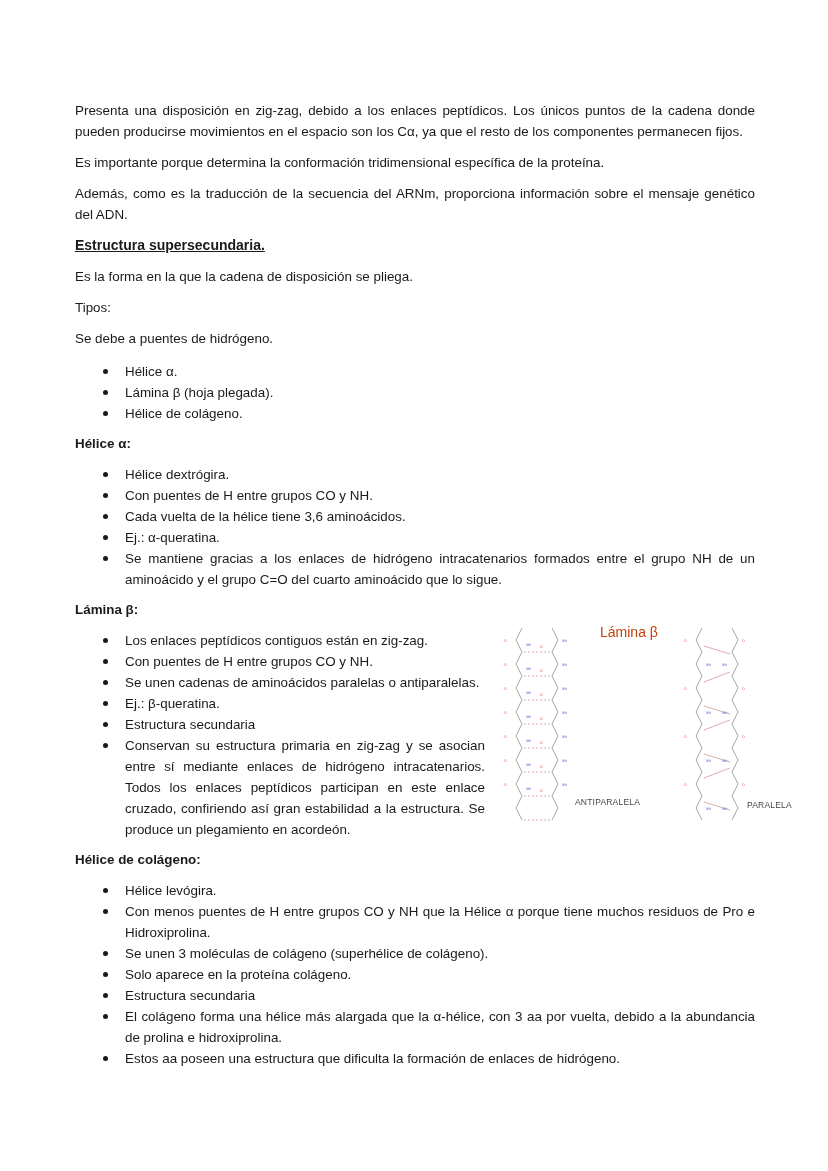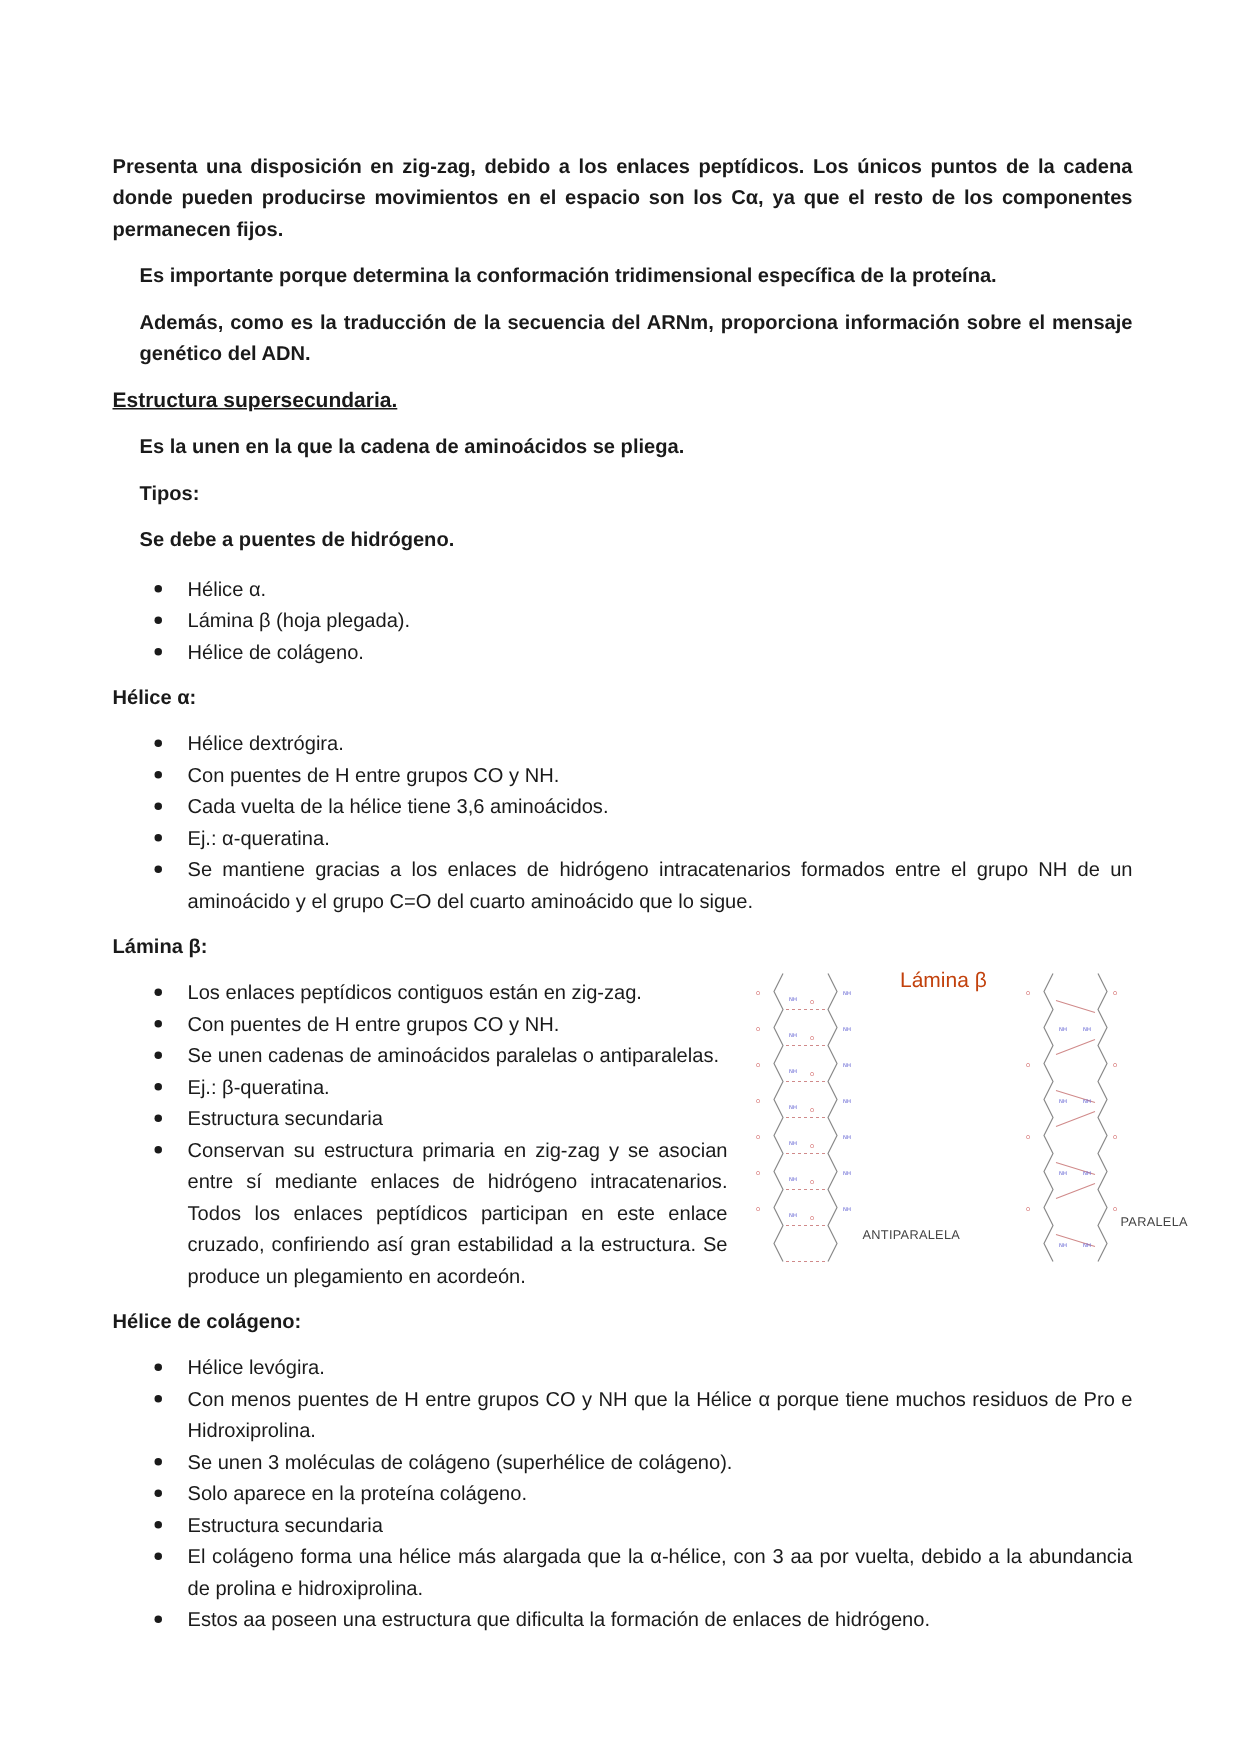--- a/index.html
+++ b/index.html
@@ -2,22 +2,22 @@
 <html><head>
 <meta charset="utf-8">
 <style>
   html, body { margin: 0; padding: 0; background: #ffffff; }
   body {
     width: 828px; height: 1171px; position: relative; overflow: hidden;
     font-family: "Liberation Sans", "DejaVu Sans", sans-serif;
     color: #1a1a1a; font-size: 13.4px;
   }
   .page { position: absolute; left: 75px; top: 100px; width: 680px; }
-  p { margin: 0; line-height: 21px; text-align: justify; font-weight: bold; }
-  .gap { margin-top: 10px; margin-left: 18px; }
+  p { margin: 0; line-height: 21px; text-align: justify; }
+  .gap { margin-top: 10px; }
   .heading-u { font-weight: bold; text-decoration: underline; font-size: 14px; margin-top: 10px; }
   .heading-b { font-weight: bold; margin-top: 9px; }
   ul { list-style: none; margin: 0; padding: 0; }
   ul li { position: relative; padding-left: 50px; line-height: 21px; text-align: justify; }
   ul li::before {
     content: ""; position: absolute; left: 28px; top: 8px;
     width: 5px; height: 5px; border-radius: 50%; background: #1a1a1a;
   }
   .list-tight { margin-top: 12px; }
   .list-spaced { margin-top: 10px; }
@@ -29,21 +29,21 @@
 </head>
 <body>
 
 <div class="page">
 
   <p>Presenta una disposición en zig-zag, debido a los enlaces peptídicos. Los únicos puntos de la cadena donde pueden producirse movimientos en el espacio son los Cα, ya que el resto de los componentes permanecen fijos.</p>
   <p class="gap">Es importante porque determina la conformación tridimensional específica de la proteína.</p>
   <p class="gap">Además, como es la traducción de la secuencia del ARNm, proporciona información sobre el mensaje genético del ADN.</p>
 
   <p class="heading-u">Estructura supersecundaria.</p>
-  <p class="gap">Es la unen en la que la cadena de aminoácidos se pliega.</p>
+  <p class="gap">Es la forma en la que la cadena de disposición se pliega.</p>
   <p class="gap">Tipos:</p>
   <p class="gap">Se debe a puentes de hidrógeno.</p>
   <ul class="list-tight">
     <li>Hélice α.</li>
     <li>Lámina β (hoja plegada).</li>
     <li>Hélice de colágeno.</li>
   </ul>
 
   <p class="heading-b">Hélice α:</p>
   <ul class="list-spaced">
@@ -141,21 +141,21 @@
           <text x="242" y="70" fill="#d06060">O</text>
             <text x="222" y="94" fill="#5a5ad0">NH</text>
           <text x="242" y="118" fill="#d06060">O</text>
             <text x="222" y="142" fill="#5a5ad0">NH</text>
           <text x="242" y="166" fill="#d06060">O</text>
             <text x="222" y="190" fill="#5a5ad0">NH</text>
         </g>
       </svg>
       <span class="fig-title">Lámina β</span>
       <span class="fig-label" style="left:75px; top:177px;">ANTIPARALELA</span>
-      <span class="fig-label" style="left:247px; top:168px;">PARALELA</span>
+      <span class="fig-label" style="left:247px; top:180px;">PARALELA</span>
     </div>
   </div>
 
   <p class="heading-b">Hélice de colágeno:</p>
   <ul class="list-spaced">
     <li>Hélice levógira.</li>
     <li>Con menos puentes de H entre grupos CO y NH que la Hélice α porque tiene muchos residuos de Pro e Hidroxiprolina.</li>
     <li>Se unen 3 moléculas de colágeno (superhélice de colágeno).</li>
     <li>Solo aparece en la proteína colágeno.</li>
     <li>Estructura secundaria</li>

